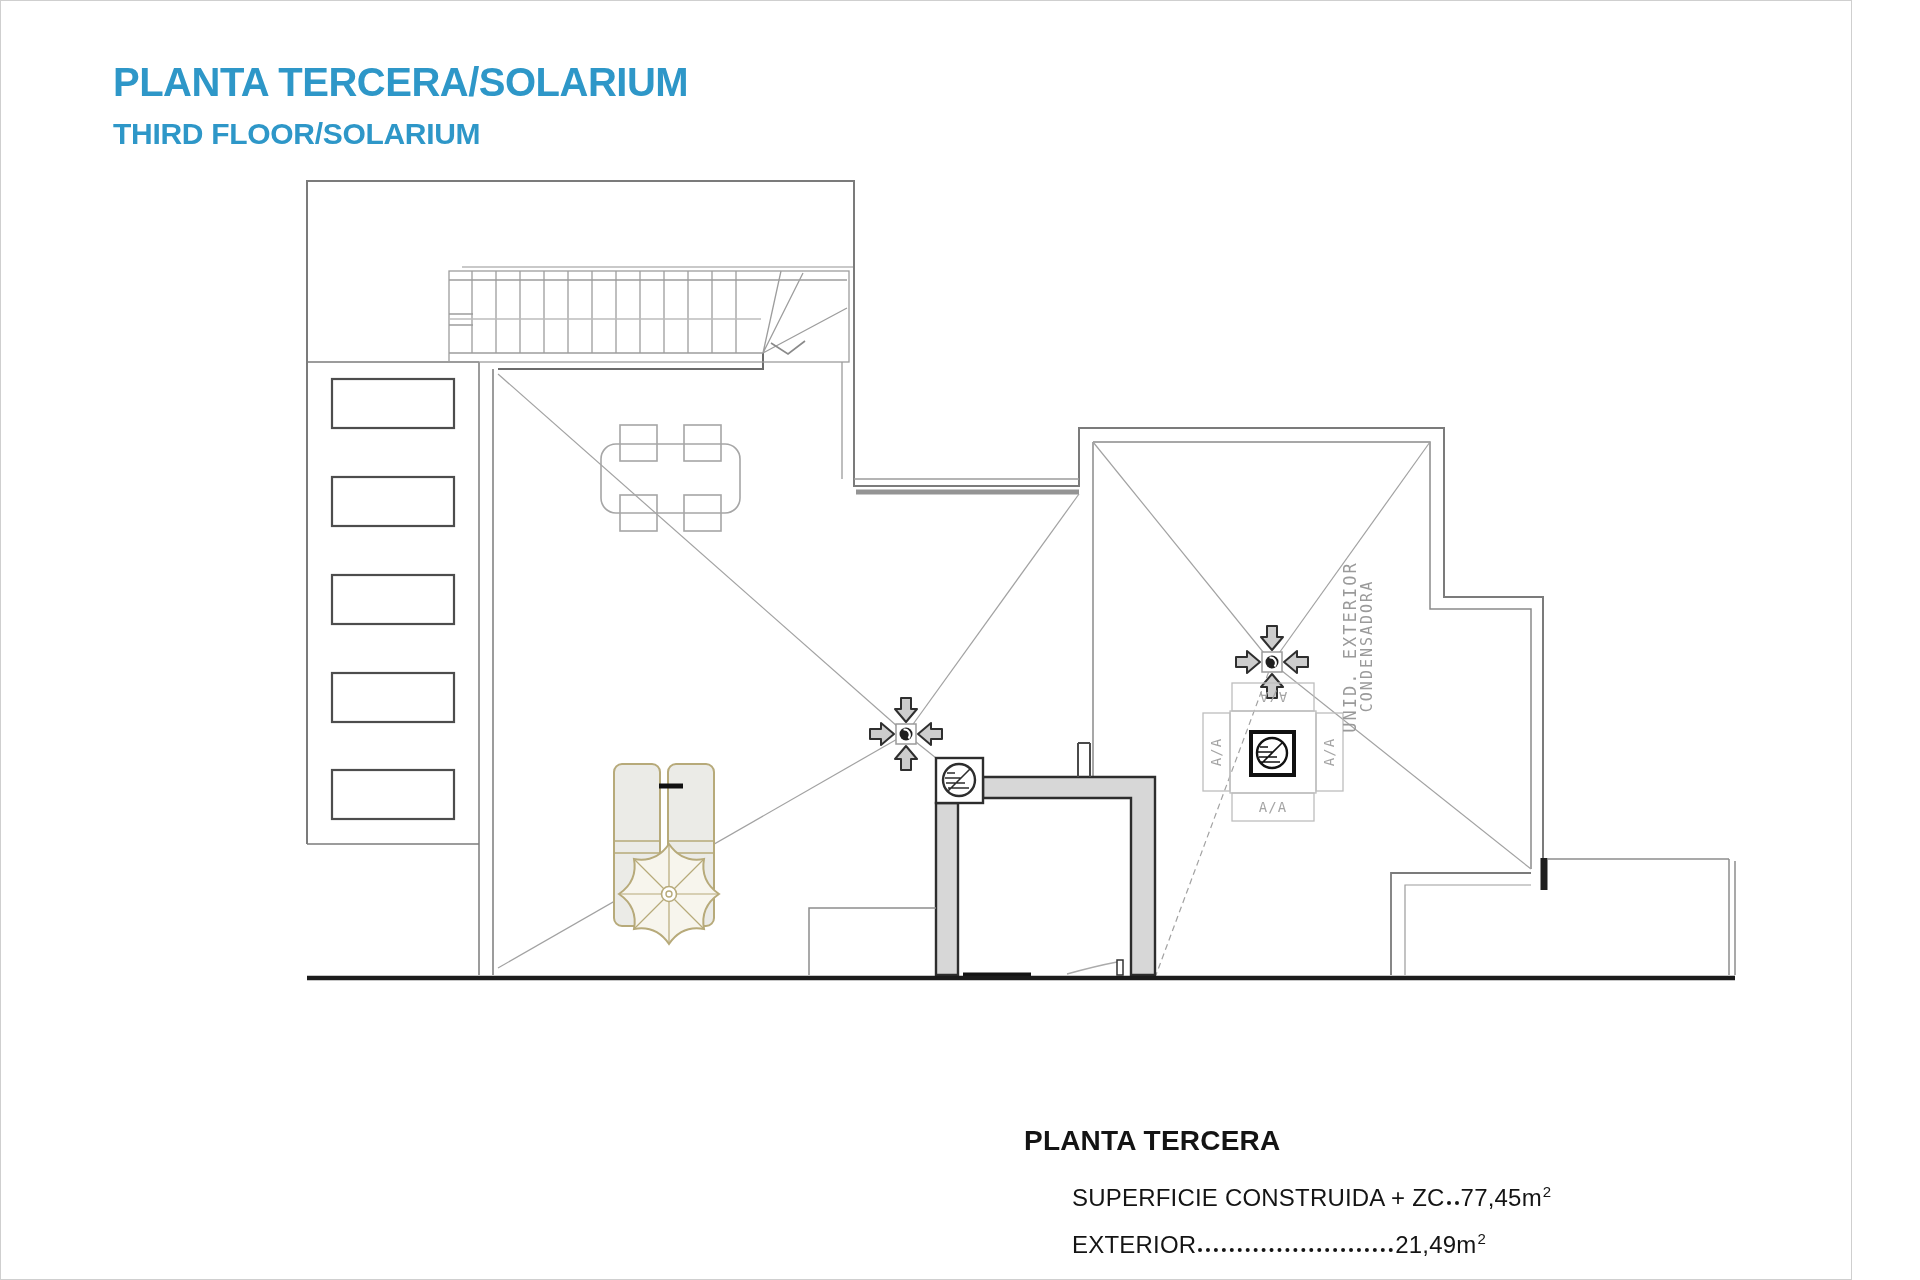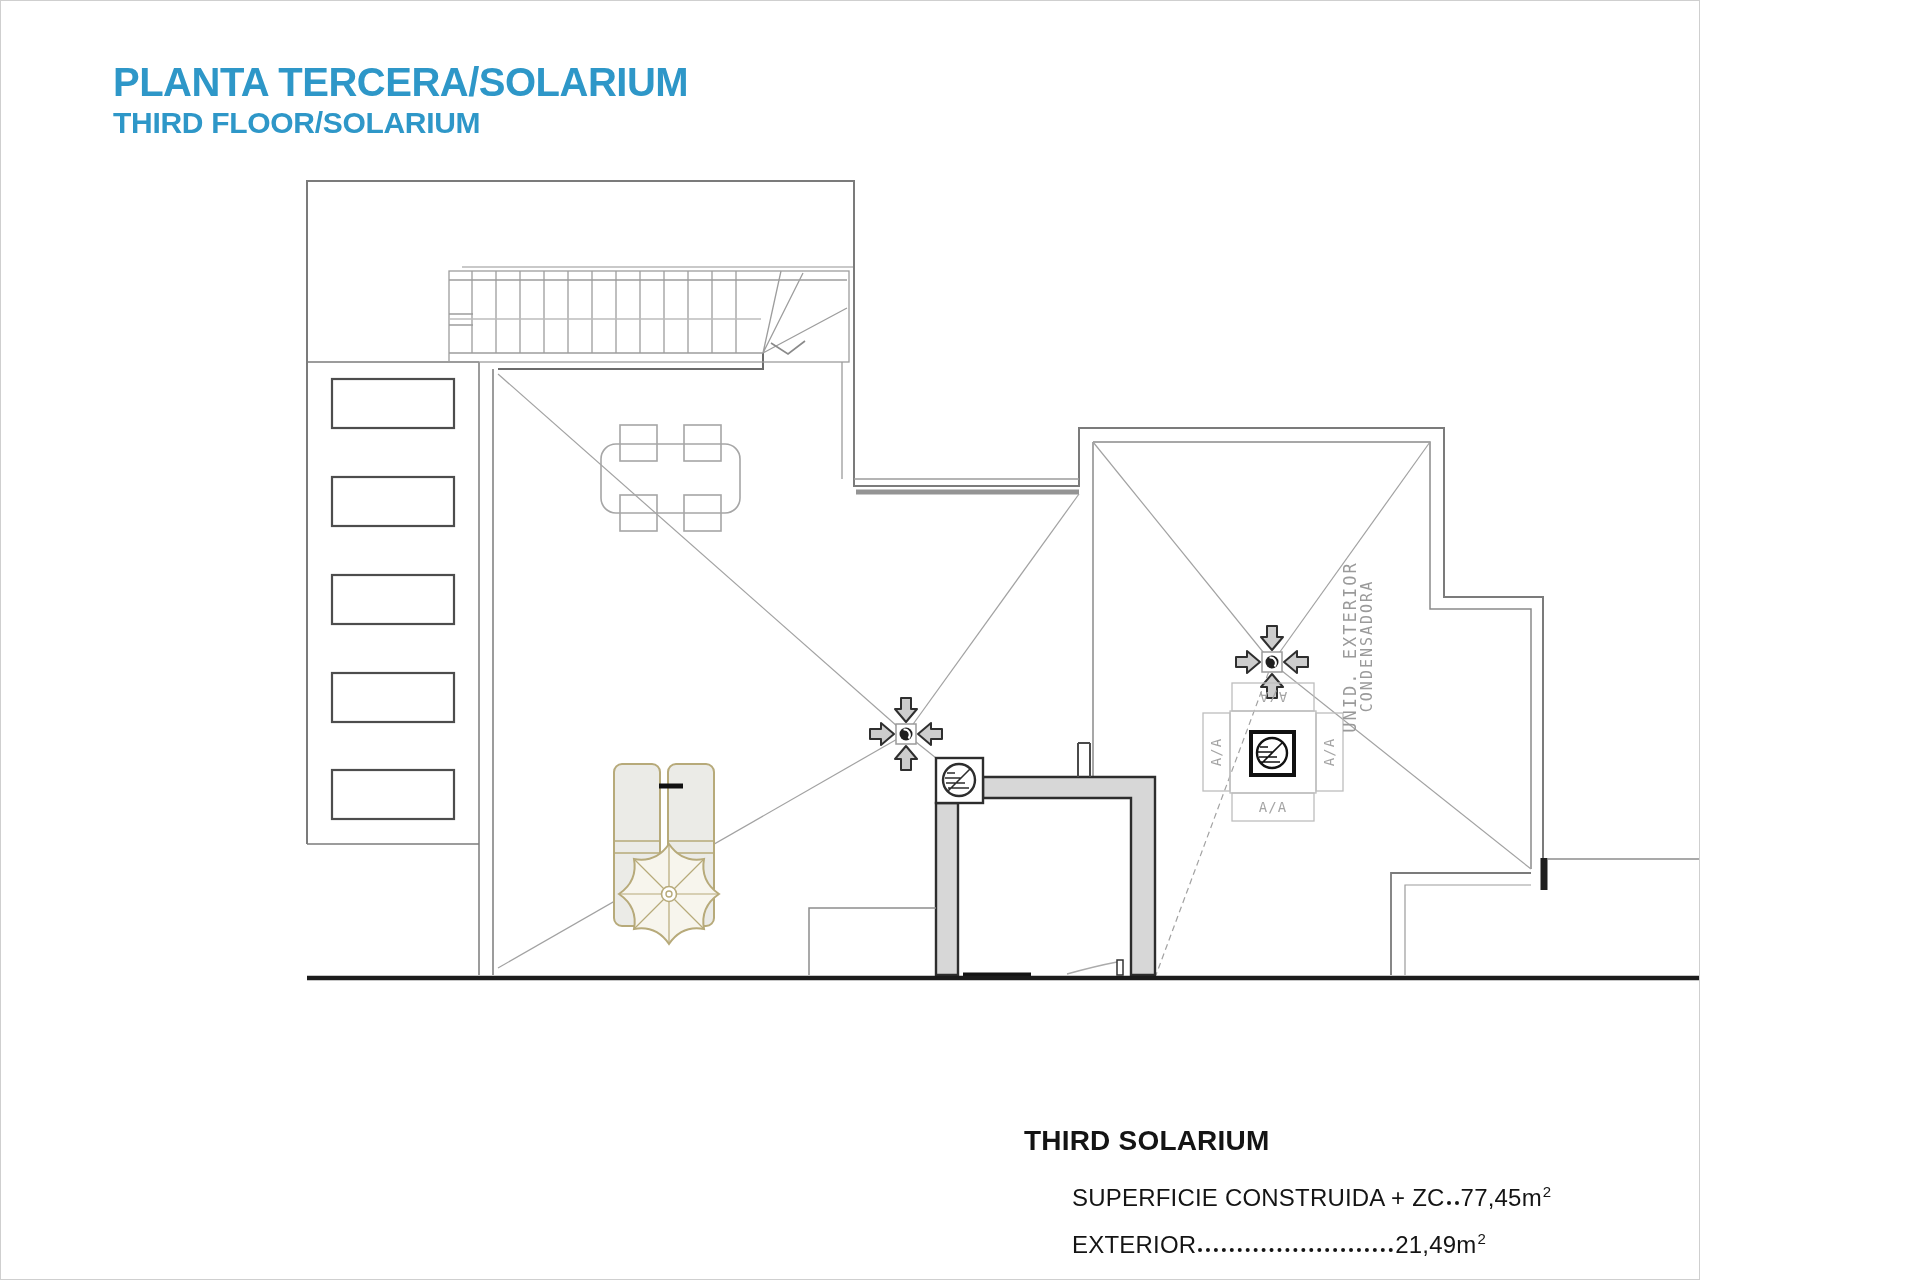--- a/index.html
+++ b/index.html
@@ -1,20 +1,20 @@
 <!DOCTYPE html>
 <html><head>
 <meta charset="utf-8">
 <style>
   html,body{margin:0;padding:0;background:#ffffff;}
-  .page{position:relative;width:1700px;height:1280px;background:#fff;overflow:hidden;
+  .page{position:relative;width:1852px;height:1280px;background:#fff;overflow:hidden;
         font-family:"Liberation Sans",sans-serif;box-sizing:border-box;border:1px solid #cfcfcf;}
   .hdr{position:absolute;left:112px;top:60px;}
   .hdr .title{font-size:40px;font-weight:bold;color:#2e97c8;letter-spacing:-0.5px;line-height:1.05;}
-  .hdr .subtitle{font-size:30px;font-weight:bold;color:#2e97c8;letter-spacing:-0.3px;margin-top:3px;}
+  .hdr .subtitle{font-size:30px;font-weight:bold;color:#2e97c8;letter-spacing:-0.3px;margin-top:14px;}
   .plan-svg{position:absolute;left:0;top:0;}
   .legend{position:absolute;left:1023px;top:1124px;width:462px;color:#141414;}
   .legend .ltitle{font-size:28px;font-weight:bold;letter-spacing:0.2px;margin-bottom:8px;}
   .lrow{display:flex;align-items:flex-end;font-size:24px;letter-spacing:0.2px;height:47px;}
   .lrow .lbl{white-space:nowrap;margin-left:48px;}
   .lrow .dots{flex:1;border-bottom:4px dotted #151515;margin:0 2px 7px 2px;min-width:12px;}
   .lrow .val{white-space:nowrap;}
   .lrow sup{font-size:15px;line-height:0;vertical-align:super;margin-left:1px;}
 </style>
 </head>
@@ -162,21 +162,21 @@
     <g fill="none" stroke="#8c8c8c" stroke-width="1.5">
       <path d="M1546,858 H1728"></path>
       <path d="M1728,858 V974"></path>
       <path d="M1734,860 V974"></path>
     </g>
 
     <path d="M306,977 H1734" stroke="#1c1c1c" stroke-width="4.5" fill="none"></path>
   </svg>
 
   <div class="legend">
-    <div class="ltitle">THIRD SOLARIUM</div>
+    <div class="ltitle">PLANTA TERCERA</div>
     <div class="lrow">
       <span class="lbl">SUPERFICIE CONSTRUIDA + ZC</span>
       <span class="dots"></span>
       <span class="val"><span>77,45m</span><sup>2</sup></span>
     </div>
     <div class="lrow">
       <span class="lbl">EXTERIOR</span>
       <span class="dots"></span>
       <span class="val"><span>21,49m</span><sup>2</sup></span>
     </div>

